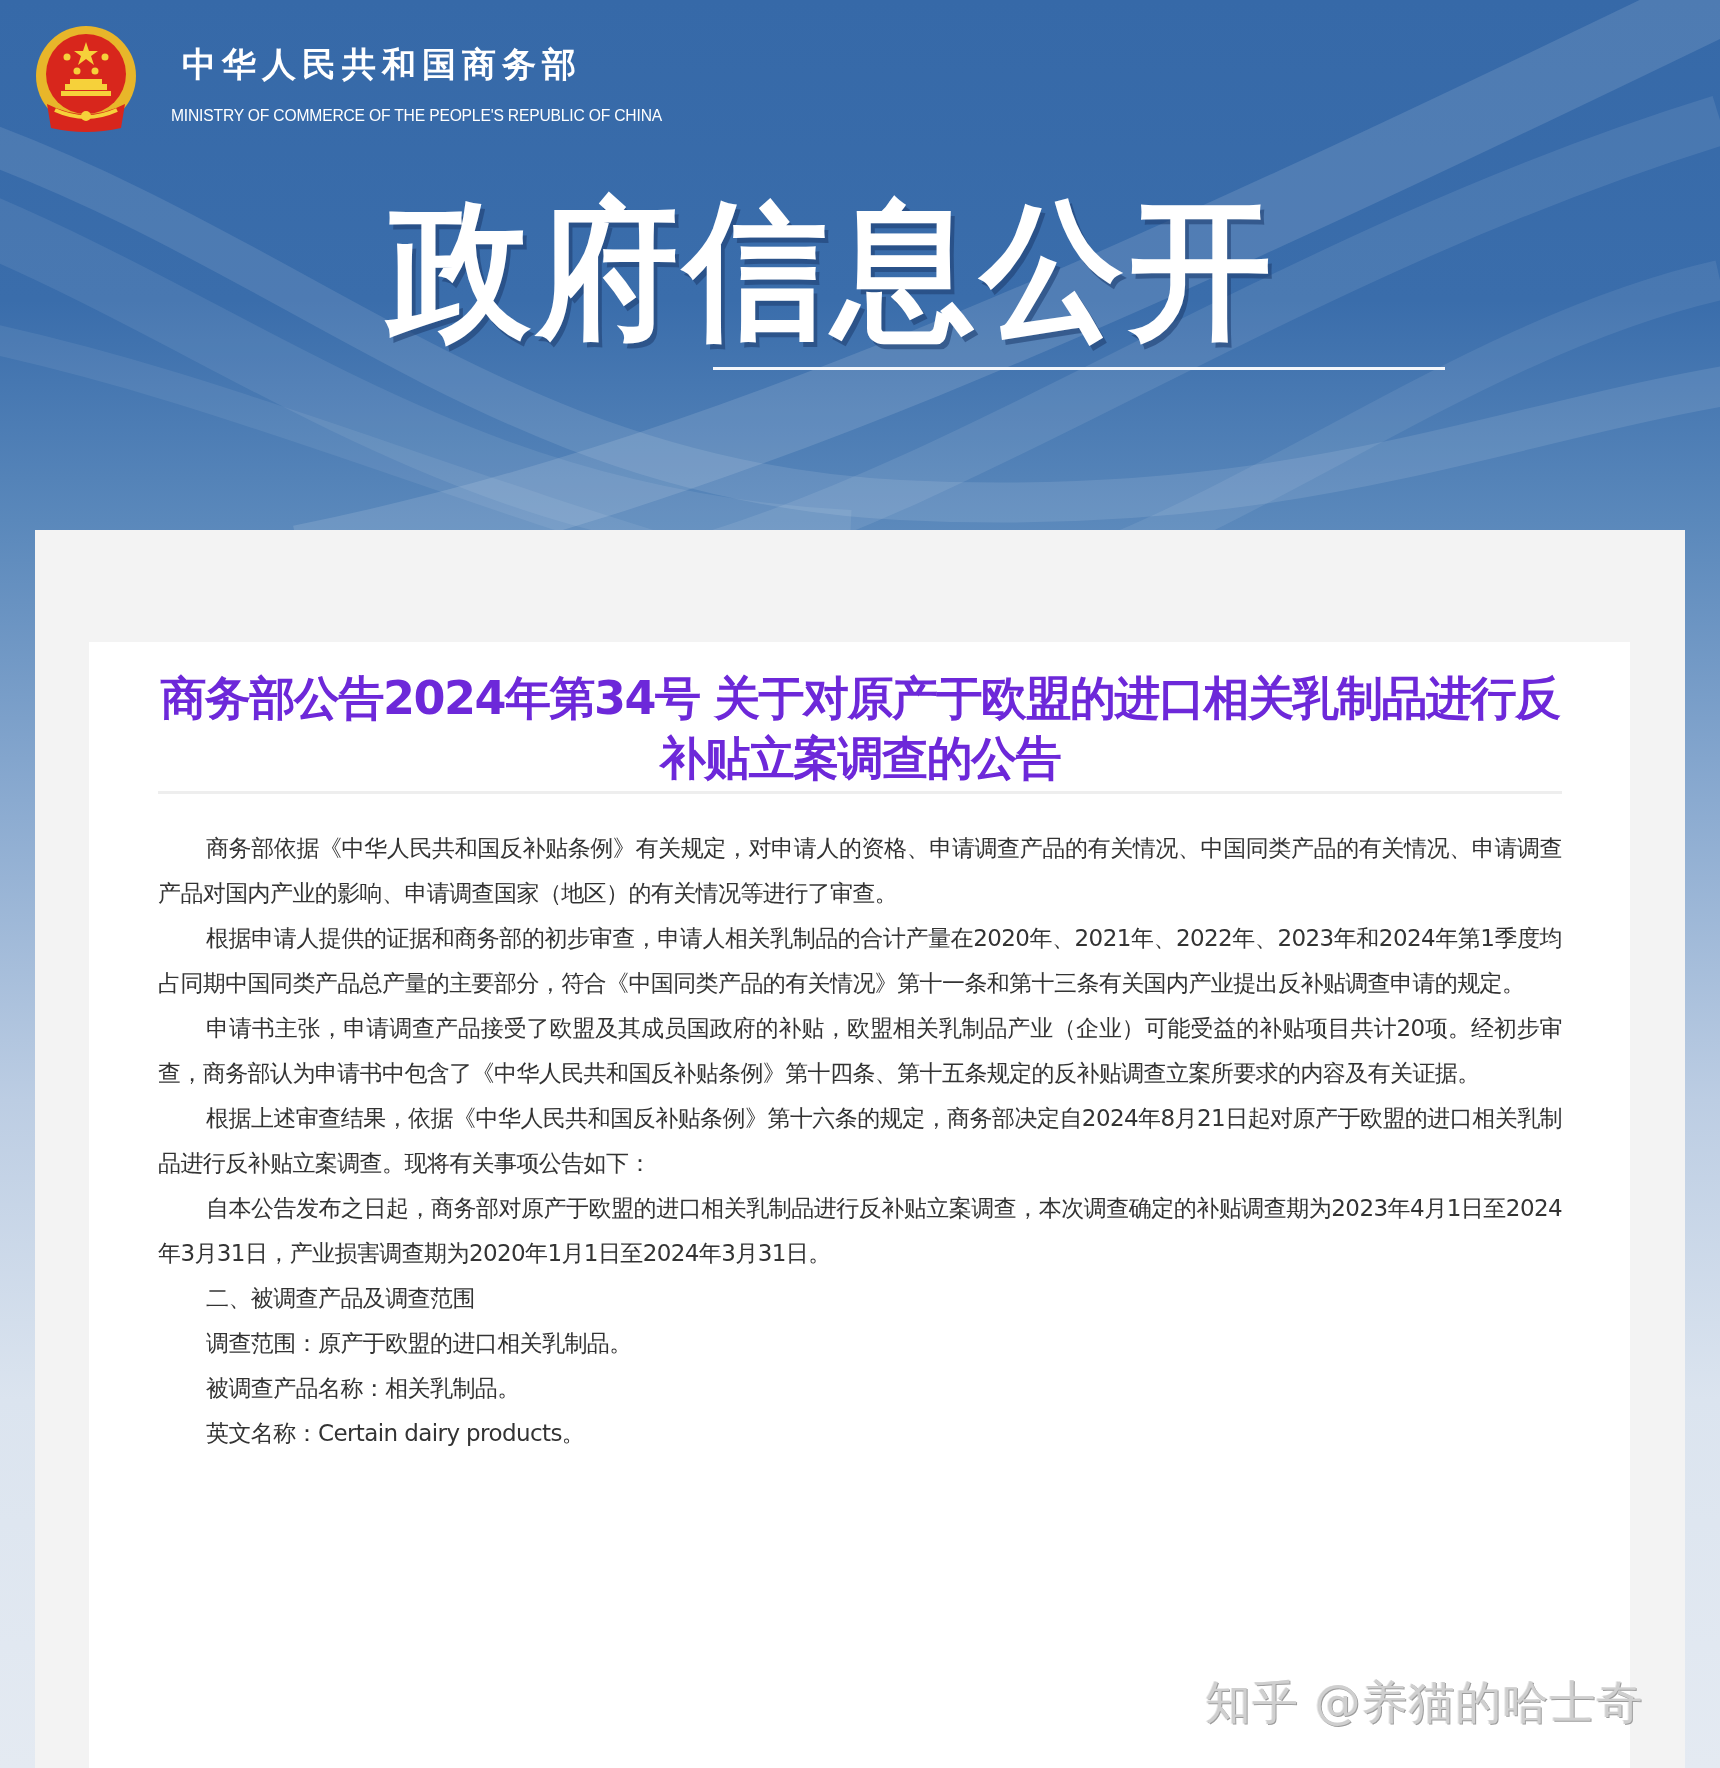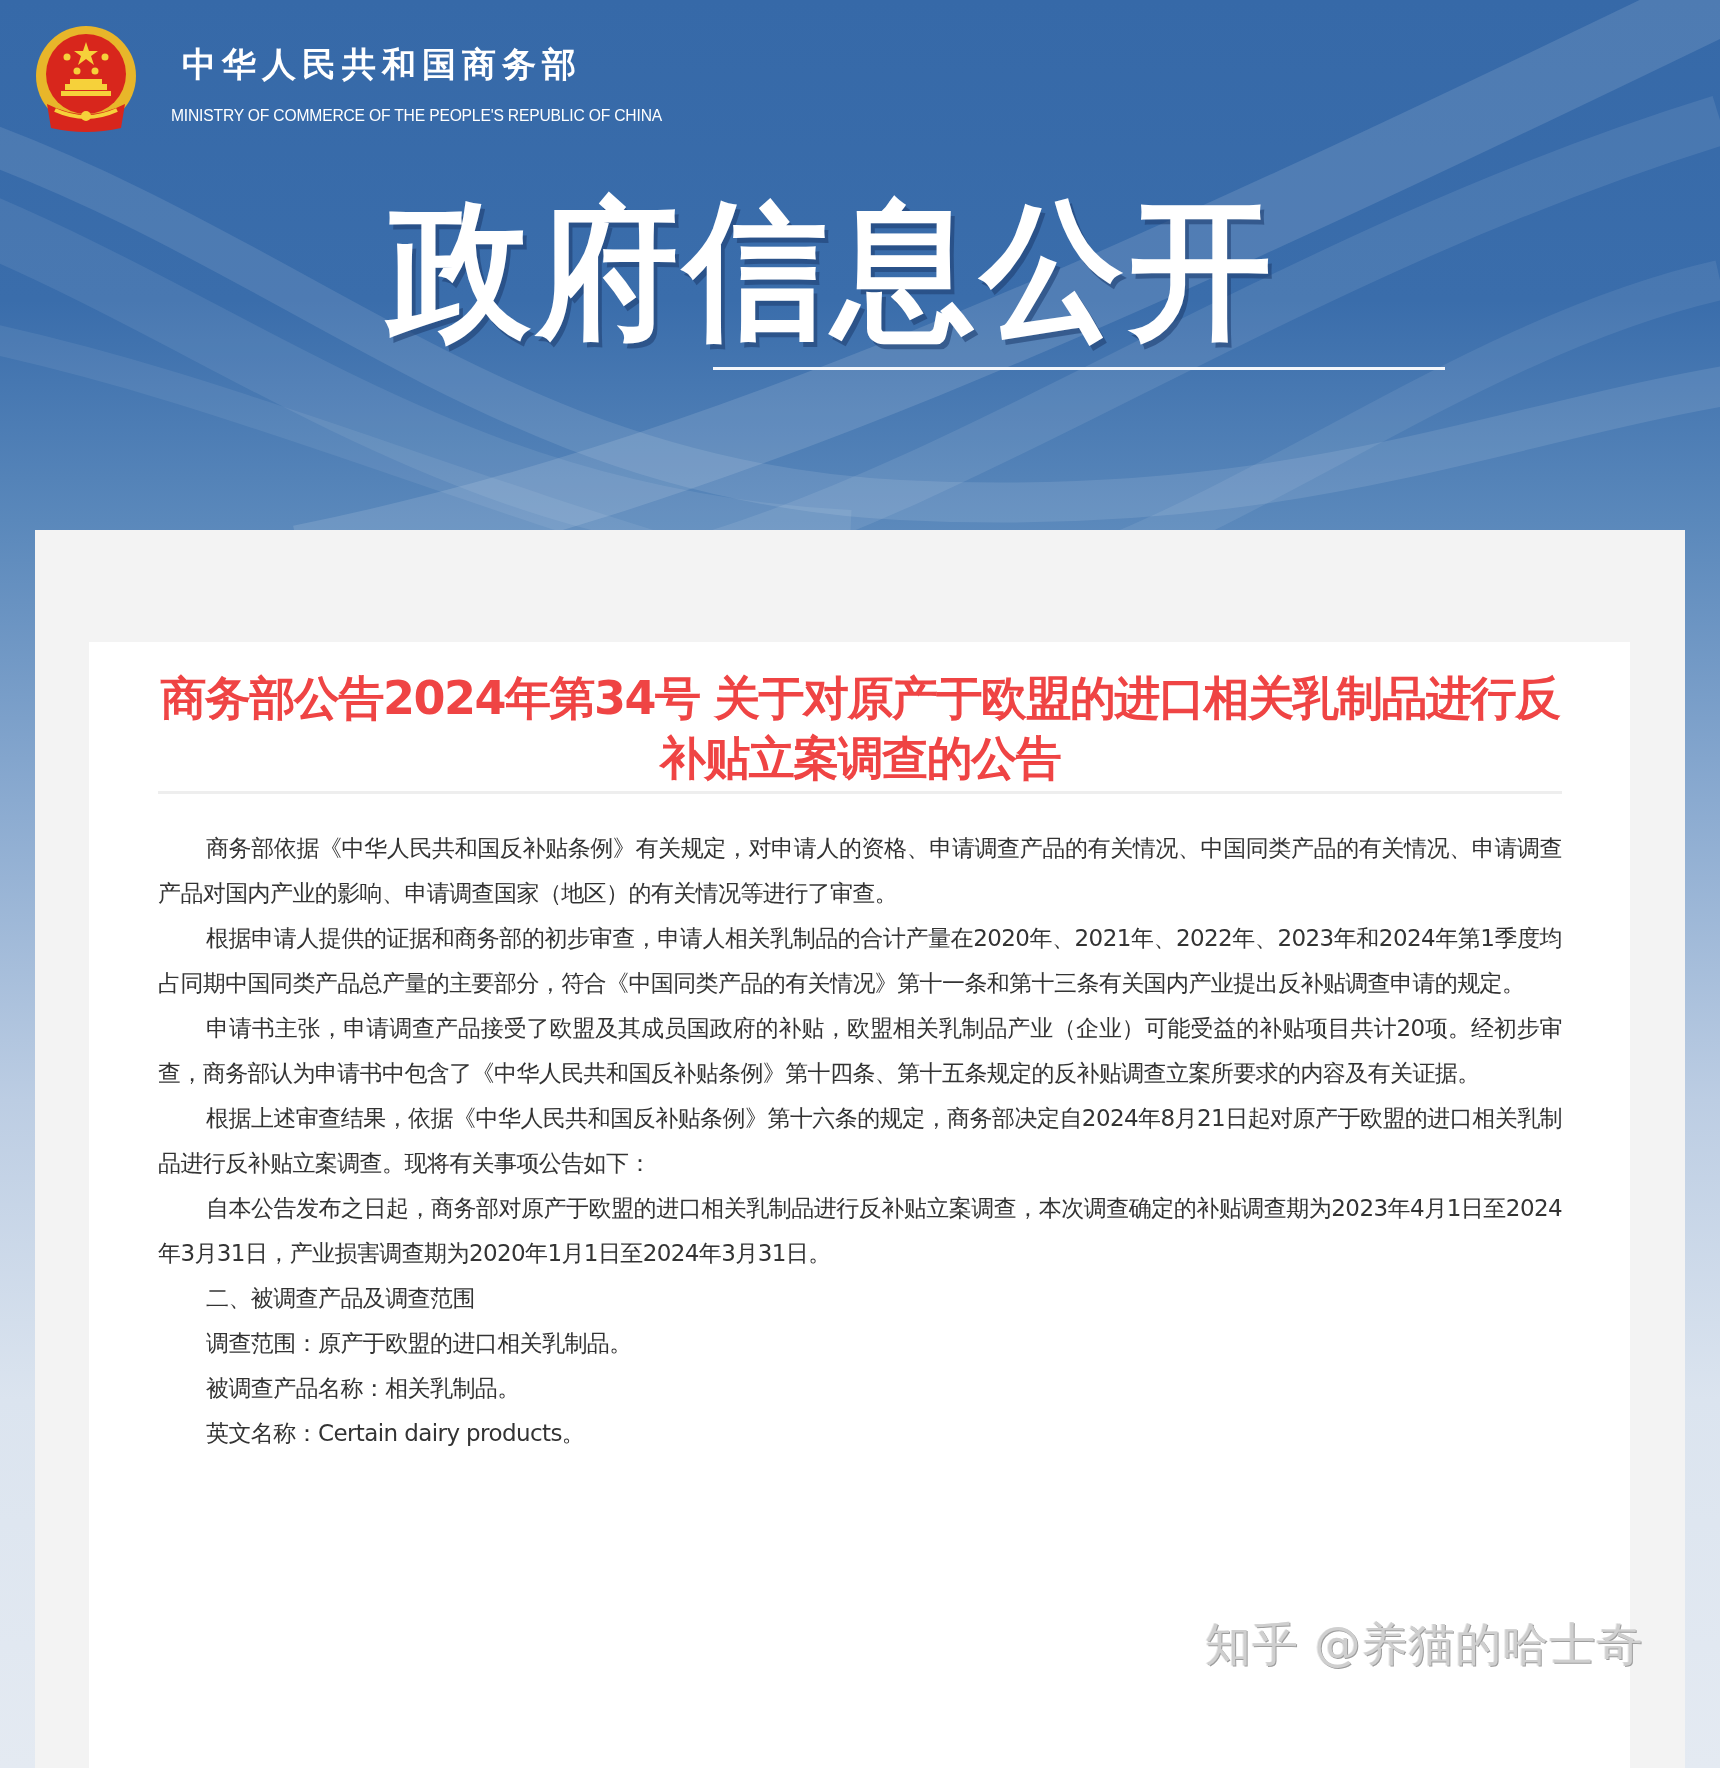--- a/index.html
+++ b/index.html
@@ -44,38 +44,38 @@
   .gray-panel {
     position: absolute; left: 35px; top: 530px; width: 1650px; height: 1238px;
     background: #f3f3f3;
   }
   .card {
     position: absolute; left: 89px; top: 642px; width: 1541px; height: 1126px;
     background: #ffffff;
   }
   .doc-title {
     position: absolute; left: 158px; top: 668px; width: 1404px;
-    text-align: center; color: #ef4444;
+    text-align: center; color: #6d28d9;
     font-family: "DejaVu Sans", sans-serif;
     font-size: 46px; line-height: 60px; letter-spacing: -1.5px;
   }
   .title-divider {
     position: absolute; left: 158px; top: 791px; width: 1404px; height: 3px;
     background: #eeeeee;
   }
   .doc-body {
     position: absolute; left: 158px; top: 826px; width: 1404px;
     color: #333333;
     font-family: "DejaVu Sans", sans-serif;
     font-size: 23px; line-height: 45px; letter-spacing: -0.6px;
   }
   .doc-body p { text-indent: 48px; text-align: justify; }
 
   .watermark {
-    position: absolute; left: 1205px; top: 1616px;
+    position: absolute; left: 1205px; top: 1674px;
     font-family: "DejaVu Sans", sans-serif;
     font-size: 46px; line-height: 56px; color: #cfcfcf; white-space: nowrap;
     text-shadow: 1px 1px 0 #9d9d9d, -1px 0 0 #e8e8e8;
     letter-spacing: 1px;
   }
 </style>
 </head>
 <body>
 
 <div class="banner-deco">

